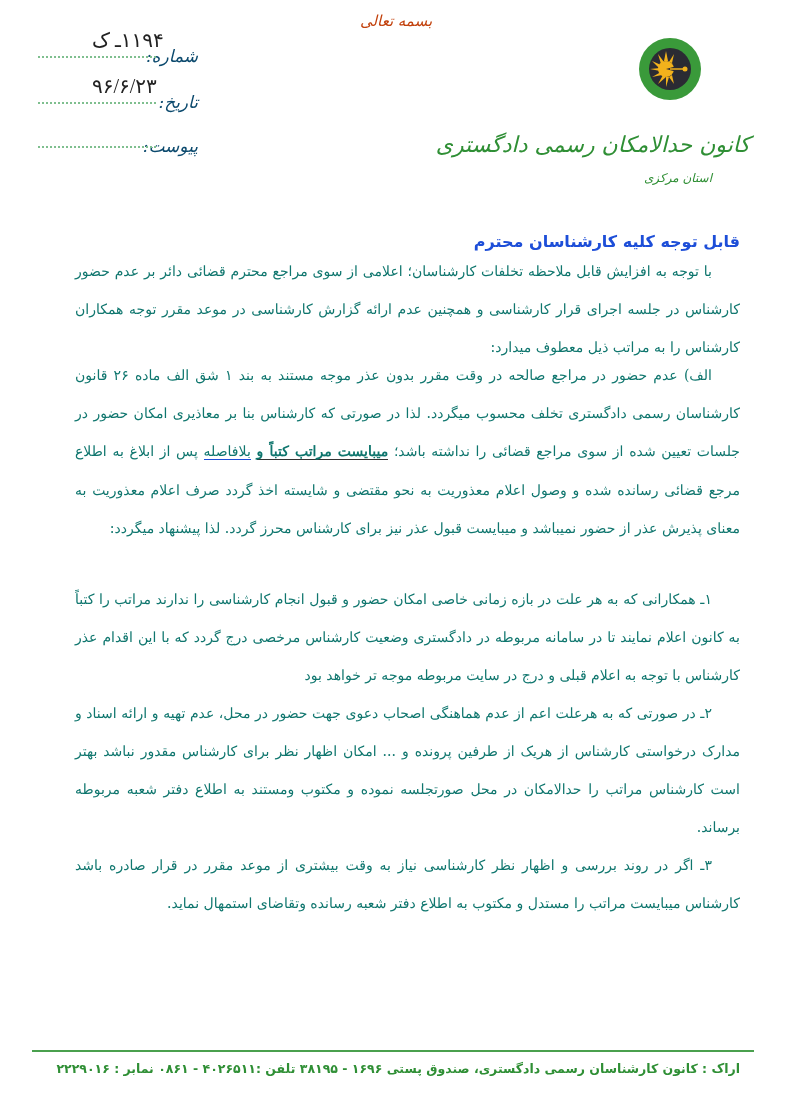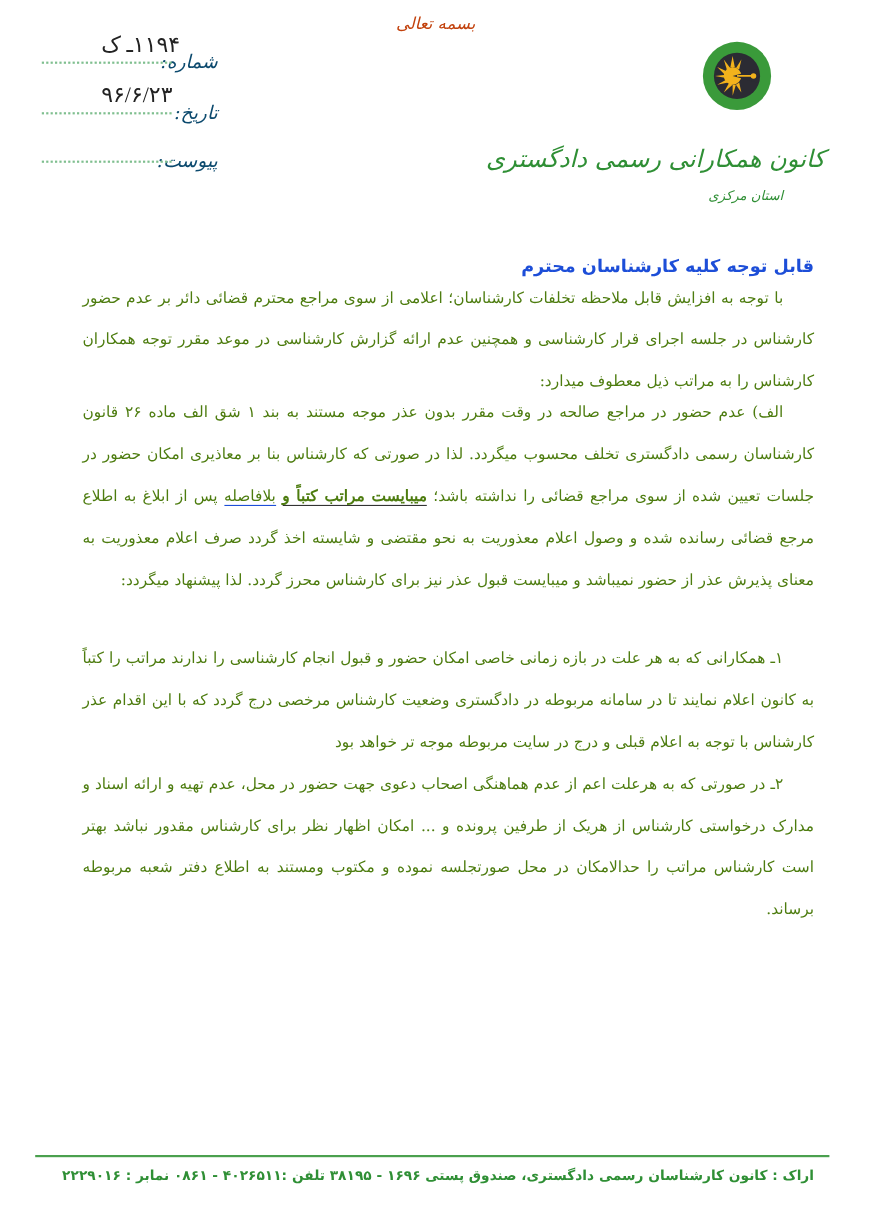--- a/index.html
+++ b/index.html
@@ -15,21 +15,21 @@
     .meta-value { position: absolute; left: 10px; top: -6px; font-size: 20px; color: #222; font-family: Liberation Serif, serif; letter-spacing: 1px; margin-left: 44px; }
     
     .invocation { left: 360px; top: 12px; color: #c2410c; font-style: italic; font-size: 15px; }
     
     .logo { left: 638px; top: 37px; width: 64px; height: 64px; }
     .org-name { right: 50px; top: 132px; color: #2f8f35; font-style: italic; font-size: 22px; direction: rtl; }
     .org-sub { right: 88px; top: 171px; color: #2f8f35; font-style: italic; font-size: 12px; direction: rtl; }
     
     .doc-title { right: 60px; top: 232px; font-family: "DejaVu Sans", sans-serif; font-weight: bold; font-size: 16px; color: #1d4ed8; direction: rtl; }
     .para { position: absolute; left: 75px; right: 60px; direction: rtl; text-align: justify; text-align-last: right;
-            font-family: "DejaVu Serif", serif; font-size: 14px; line-height: 38px; color: #4d7c0f; }
+            font-family: "DejaVu Serif", serif; font-size: 14px; line-height: 38px; color: #0f766e; }
     .para p { margin: 0; }
     .indent { text-indent: 28px; }
     .hl { font-weight: bold; border-bottom: 1.5px solid #333; }
     .ul { border-bottom: 1px solid #1d4ed8; font-family: Liberation Serif, serif; }
     
     .footer-line { left: 32px; right: 46px; top: 1050px; height: 0; border-top: 2px solid #4aa04e; }
     .footer-text { left: 78px; right: 60px; top: 1061px; direction: rtl; text-align: left; color: #2f8f35;
                    font-family: "DejaVu Sans", sans-serif; font-weight: bold; font-size: 12.5px; white-space: nowrap; }
   </style>
 </head>
@@ -67,32 +67,33 @@
       <polygon points="28,50 28,40 31,40"></polygon>
       <polygon points="36,47 31,40 34,38"></polygon>
       <polygon points="36,17 31,25 34,26"></polygon>
     </g>
     <circle cx="28" cy="32" r="8" fill="#f2b21c"></circle>
     <polygon points="28,32 50,26 50,38" fill="#2b2b33"></polygon>
     <line x1="32" y1="32" x2="46" y2="32" stroke="#f2b21c" stroke-width="1.5"></line>
     <circle cx="47" cy="32" r="2.5" fill="#f2b21c"></circle>
   </svg>
 </div>
-<div class="abs org-name">کانون همکارانی رسمی دادگستری</div>
+<div class="abs org-name">کانون حدالامکان رسمی دادگستری</div>
 <div class="abs org-sub">استان مرکزی</div>
 
 <div class="abs doc-title">قابل توجه کلیه کارشناسان محترم</div>
 
 <div class="para" style="top:252px;">
   <p class="indent">با توجه به افزایش قابل ملاحظه تخلفات کارشناسان؛ اعلامی از سوی مراجع محترم قضائی دائر بر عدم حضور کارشناس در جلسه اجرای قرار کارشناسی و همچنین عدم ارائه گزارش کارشناسی در موعد مقرر توجه همکاران کارشناس را به مراتب ذیل معطوف میدارد:</p>
 </div>
 
 <div class="para" style="top:356px;">
   <p class="indent"><span>الف) عدم حضور در مراجع صالحه در وقت مقرر بدون عذر موجه  مستند به بند ۱ شق الف ماده ۲۶ قانون کارشناسان رسمی دادگستری تخلف محسوب میگردد. لذا در صورتی که کارشناس بنا بر معاذیری امکان حضور در جلسات تعیین شده از سوی مراجع قضائی را نداشته باشد؛ </span><span class="hl">میبایست مراتب کتباً و</span><span> </span><span class="ul">بلافاصله</span><span> پس از ابلاغ به اطلاع مرجع قضائی رسانده شده و وصول اعلام معذوریت به نحو مقتضی و شایسته اخذ گردد صرف اعلام معذوریت به معنای پذیرش عذر از حضور نمیباشد و میبایست قبول عذر نیز برای کارشناس محرز گردد. لذا پیشنهاد میگردد:</span></p>
 </div>
 
 <div class="para" style="top:580px;">
   <p class="indent">۱ـ همکارانی که به هر علت در بازه زمانی خاصی امکان حضور و قبول انجام کارشناسی را ندارند مراتب را کتباً به کانون اعلام نمایند تا در سامانه مربوطه در دادگستری وضعیت کارشناس مرخصی درج گردد که با این اقدام عذر کارشناس با توجه به اعلام قبلی و درج  در سایت مربوطه موجه تر خواهد بود</p>
   <p class="indent">۲ـ در صورتی که به هرعلت اعم از عدم هماهنگی اصحاب دعوی جهت حضور در محل، عدم تهیه و ارائه اسناد و مدارک درخواستی کارشناس از هریک از طرفین پرونده و ... امکان اظهار نظر برای کارشناس مقدور نباشد بهتر است کارشناس مراتب را حدالامکان در محل صورتجلسه نموده و مکتوب ومستند به اطلاع دفتر شعبه مربوطه برساند.</p>
+  <p class="indent">۳ـ اگر در روند بررسی و اظهار نظر کارشناسی نیاز به وقت بیشتری از موعد مقرر در قرار صادره باشد کارشناس میبایست مراتب را مستدل و مکتوب به اطلاع دفتر شعبه رسانده وتقاضای استمهال نماید.</p>
 </div>
 
 <div class="abs footer-line"></div>
 <div class="abs footer-text">اراک : کانون کارشناسان رسمی دادگستری، صندوق پستی ۱۶۹۶ - ۳۸۱۹۵  تلفن :۴۰۲۶۵۱۱ - ۰۸۶۱ نمابر : ۲۲۲۹۰۱۶</div>
 
 </body></html>

